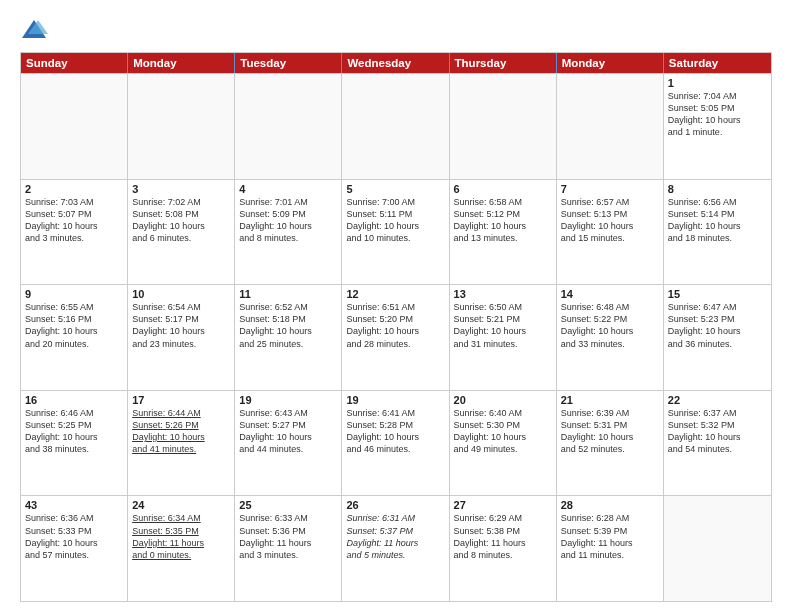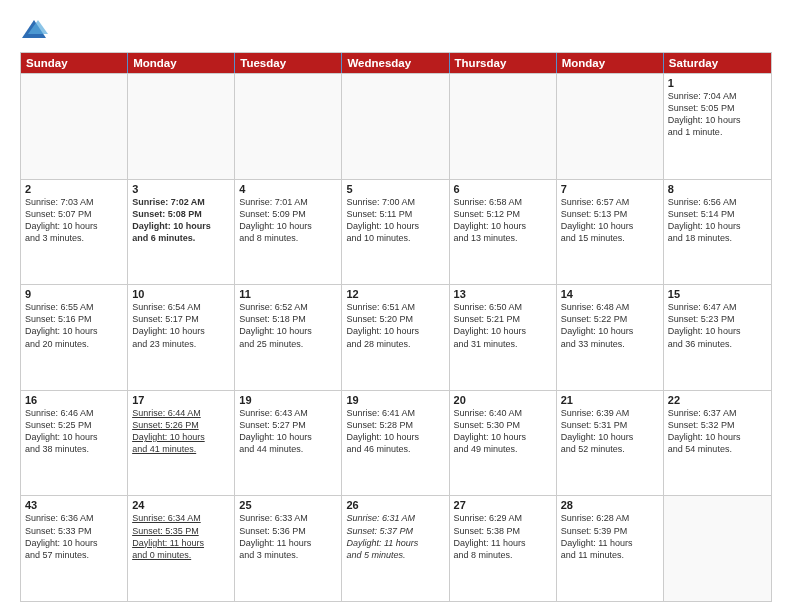--- a/index.html
+++ b/index.html
@@ -158,21 +158,21 @@
           <div class="cal-cell"><span class="day-num">1</span><span class="cell-text" style="white-space: pre-line;">Sunrise: 7:04 AM
 Sunset: 5:05 PM
 Daylight: 10 hours
 and 1 minute.</span></div>
         </div>
         <div class="cal-row">
           <div class="cal-cell"><span class="day-num">2</span><span class="cell-text" style="white-space: pre-line;">Sunrise: 7:03 AM
 Sunset: 5:07 PM
 Daylight: 10 hours
 and 3 minutes.</span></div>
-          <div class="cal-cell"><span class="day-num">3</span><span class="cell-text" style="white-space: pre-line; font-weight: bold;">Sunrise: 7:02 AM
+          <div class="cal-cell"><span class="day-num">3</span><span class="cell-text" style="white-space: pre-line;">Sunrise: 7:02 AM
 Sunset: 5:08 PM
 Daylight: 10 hours
 and 6 minutes.</span></div>
           <div class="cal-cell"><span class="day-num">4</span><span class="cell-text" style="white-space: pre-line;">Sunrise: 7:01 AM
 Sunset: 5:09 PM
 Daylight: 10 hours
 and 8 minutes.</span></div>
           <div class="cal-cell"><span class="day-num">5</span><span class="cell-text" style="white-space: pre-line;">Sunrise: 7:00 AM
 Sunset: 5:11 PM
 Daylight: 10 hours

